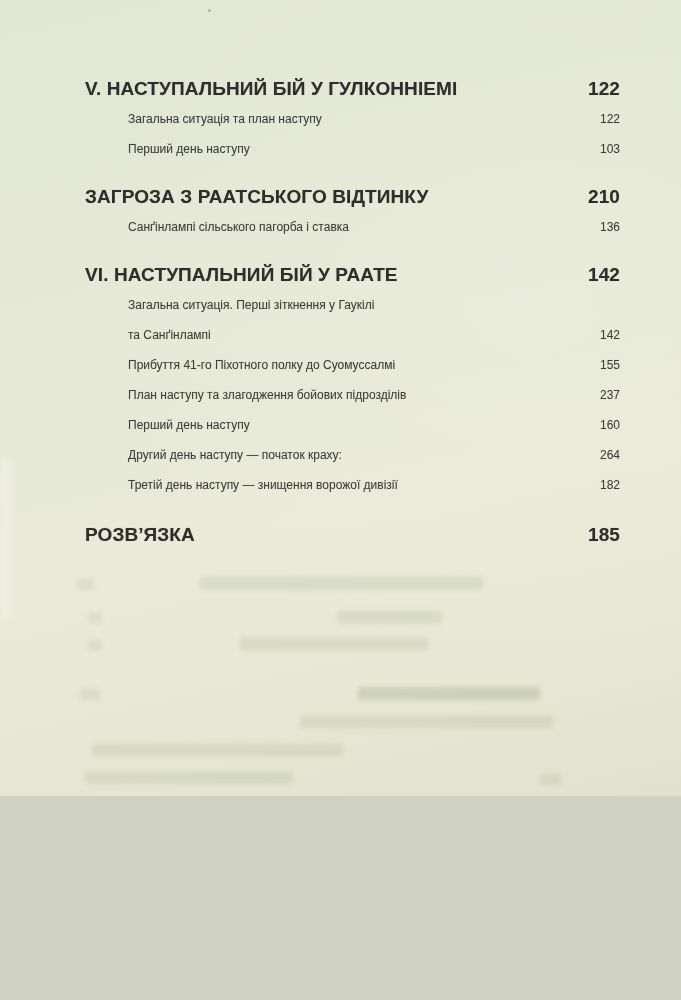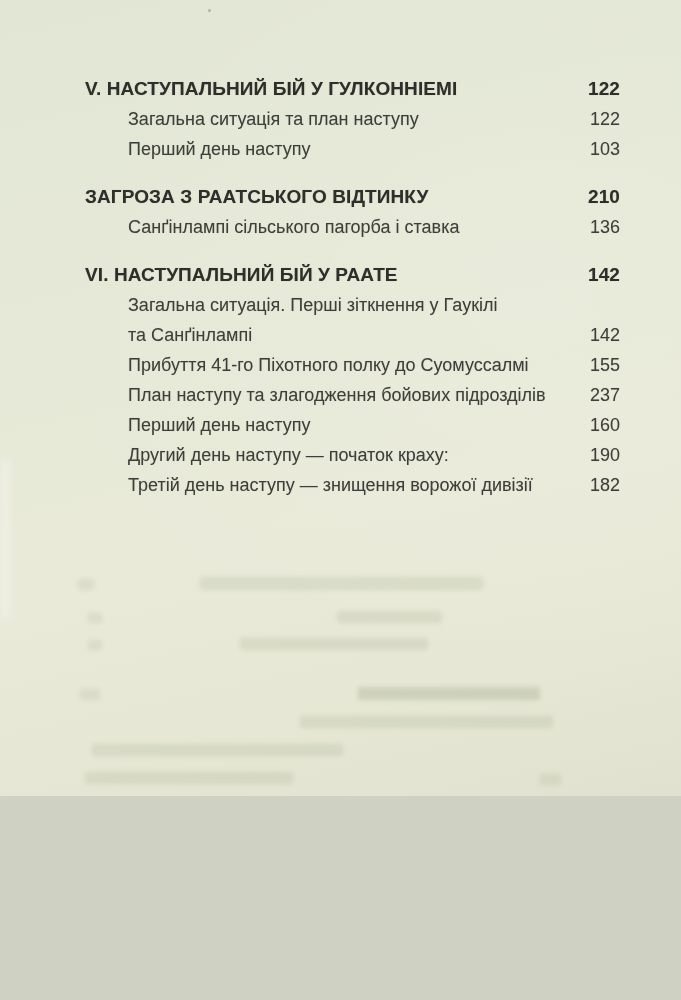--- a/index.html
+++ b/index.html
@@ -40,21 +40,21 @@
     margin-left: 16px;
   }
   .toc-heading {
     font-size: 19px;
     font-weight: bold;
     color: #2e2f2b;
     letter-spacing: 0.1px;
     text-shadow: 0 0 1px rgba(46,47,43,0.28);
   }
   .toc-item {
-    font-size: 18px;
+    font-size: 12px;
     color: #3d3f3a;
     text-shadow: 0 0 1px rgba(61,63,58,0.22);
   }
   .toc-item .toc-label { padding-left: 43px; }
   
   .ghost {
     position: absolute;
     background: rgba(138,150,118,0.16);
     border-radius: 3px;
     filter: blur(2px);
@@ -130,25 +130,31 @@
         <div class="toc-row toc-item">
           <span class="toc-label">План наступу та злагодження бойових підрозділів</span>
           <span class="toc-page">237</span>
         </div>
         <div class="toc-row toc-item">
           <span class="toc-label">Перший день наступу</span>
           <span class="toc-page">160</span>
         </div>
         <div class="toc-row toc-item">
           <span class="toc-label">Другий день наступу — початок краху:</span>
-          <span class="toc-page">190</span>
+          <span class="toc-page">264</span>
         </div>
         <div class="toc-row toc-item">
           <span class="toc-label">Третій день наступу — знищення ворожої дивізії</span>
           <span class="toc-page">182</span>
+        </div>
+      </div>
+      <div class="toc-section last-gap">
+        <div class="toc-row toc-heading">
+          <span class="toc-label">РОЗВ’ЯЗКА</span>
+          <span class="toc-page">185</span>
         </div>
       </div>
     </div>
 
   <div>
     <div class="ghost" style="left:200px; top:577px; width:283px; height:13px;"></div>
     <div class="ghost num" style="left:78px;  top:579px; width:16px;  height:11px;"></div>
     <div class="ghost" style="left:337px; top:611px; width:105px; height:12px;"></div>
     <div class="ghost num" style="left:88px;  top:613px; width:14px;  height:10px;"></div>
     <div class="ghost" style="left:240px; top:638px; width:188px; height:12px;"></div>

